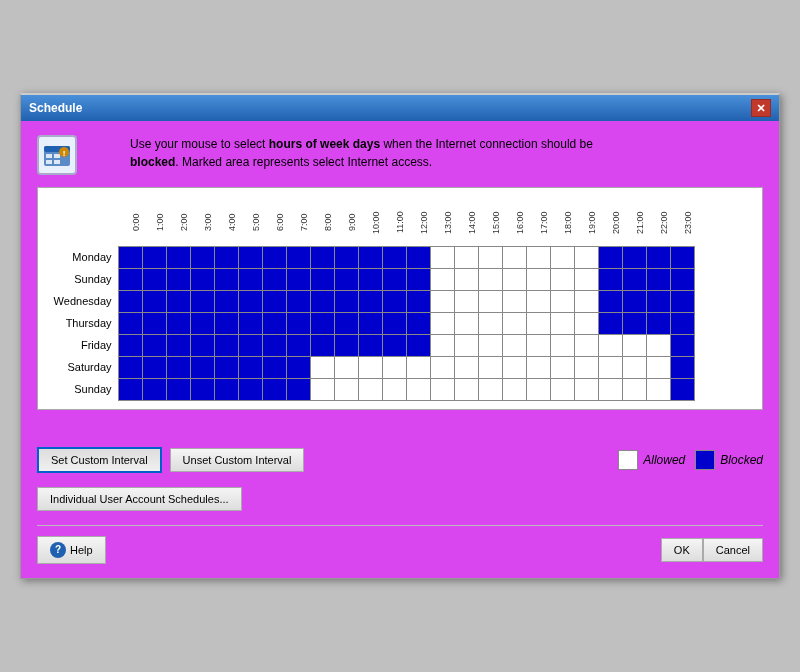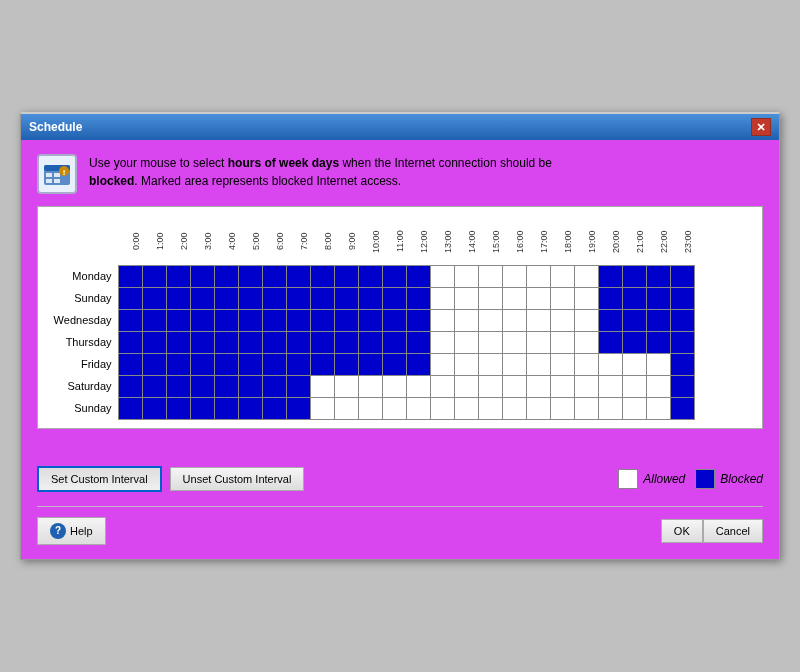--- a/index.html
+++ b/index.html
@@ -60,20 +60,21 @@
       border-radius: 4px;
       display: flex;
       align-items: center;
       justify-content: center;
       font-size: 22px;
     }
     .info-text {
       font-size: 12px;
       color: #000;
       line-height: 1.5;
+      margin-left: 41px;
     }
     .info-text strong {
       font-weight: bold;
     }
     .schedule-container {
       border: 1px solid #aaa;
       background: white;
       padding: 10px 8px 8px 8px;
       margin-bottom: 4px;
       overflow-x: auto;
@@ -205,21 +206,21 @@
           <rect x="2" y="6" width="26" height="6" rx="2" fill="#2060b0"></rect>
           <rect x="4" y="14" width="6" height="4" fill="white" opacity="0.8"></rect>
           <rect x="12" y="14" width="6" height="4" fill="white" opacity="0.8"></rect>
           <rect x="4" y="20" width="6" height="4" fill="white" opacity="0.8"></rect>
           <rect x="12" y="20" width="6" height="4" fill="white" opacity="0.8"></rect>
           <circle cx="22" cy="12" r="5" fill="#cc8800"></circle>
           <text x="22" y="16" text-anchor="middle" font-size="8" fill="white" font-weight="bold">!</text>
         </svg>
       </div>
       <div class="info-text">
-        <span>Use your mouse to select </span><strong>hours of week days</strong><span> when the Internet connection should be </span><br><strong>blocked</strong><span>. Marked area represents blocked Internet access.</span>
+        <span>Use your mouse to select </span><strong>hours of week days</strong><span> when the Internet connection should be </span><br><strong>blocked</strong><span>. Marked area represents select Internet access.</span>
       </div>
     </div>
 
     <div class="schedule-container">
       <table class="schedule-table" id="schedule-table">
         <thead>
           <tr id="header-row">
             <th class="row-header"></th>
           <th>0:00</th>
               <th>1:00</th>
@@ -449,20 +450,23 @@
           <div class="legend-box legend-box-allowed"></div>
           <span>Allowed</span>
         </div>
         <div class="legend-item">
           <div class="legend-box legend-box-blocked"></div>
           <span>Blocked</span>
         </div>
       </div>
     </div>
 
+    <div style="margin-bottom:14px;">
+      <button class="btn">Individual User Account Schedules...</button>
+    </div>
 
     <div style="border-top:1px solid #bbb; margin-bottom:10px;"></div>
 
     <div class="footer-row">
       <div class="footer-left">
         <button class="btn btn-help">
           <span class="help-icon">?</span>
           <span>Help</span>
         </button>
       </div>

